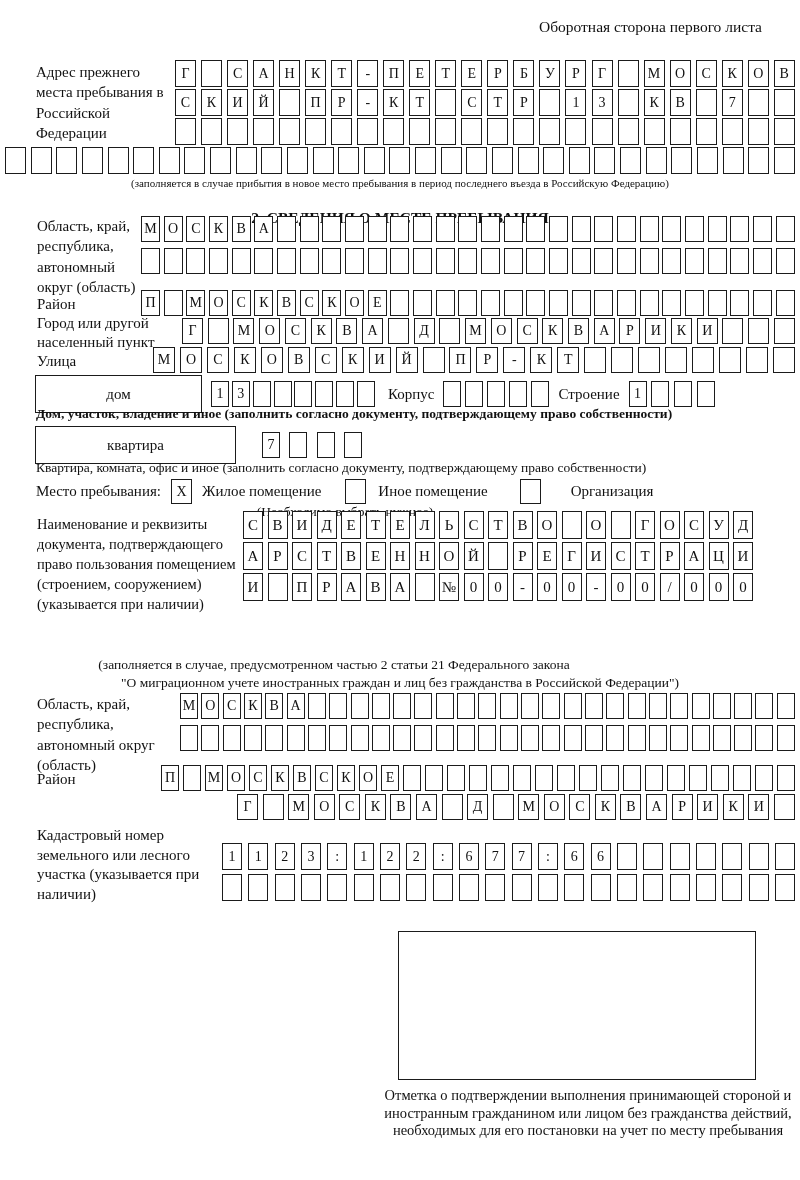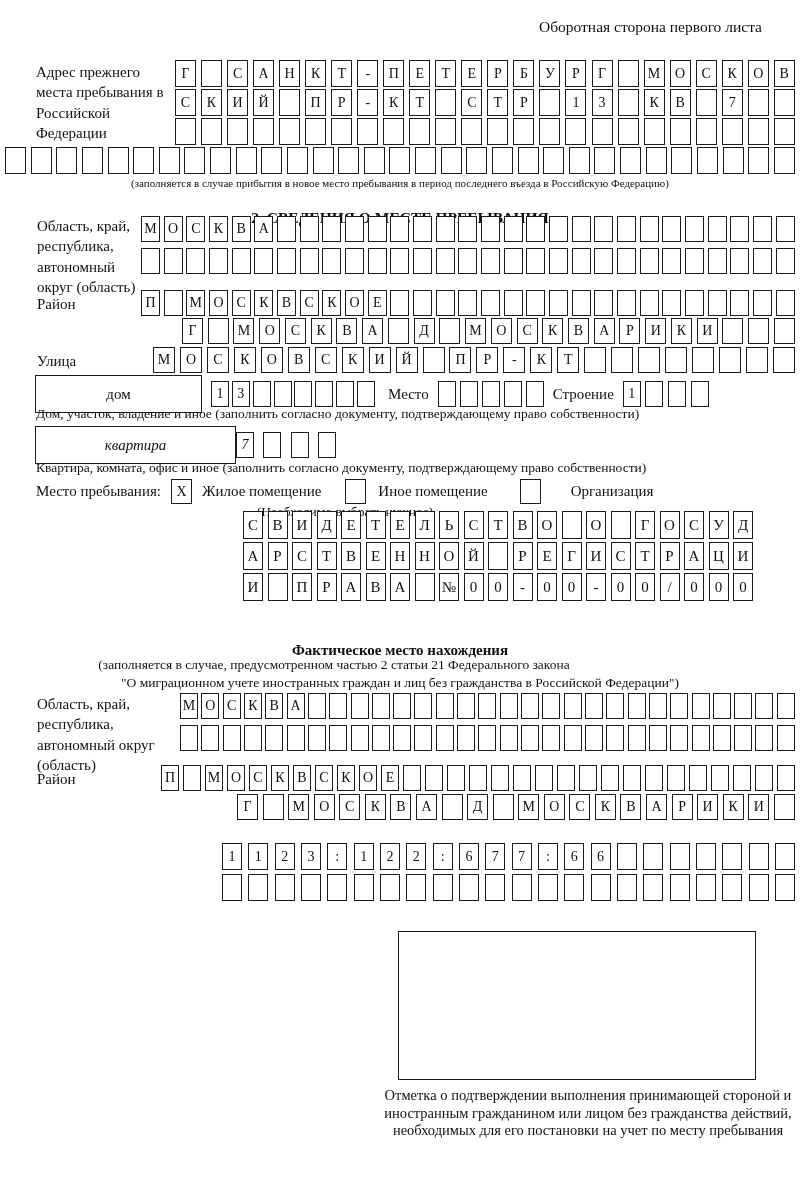--- a/index.html
+++ b/index.html
@@ -257,20 +257,21 @@
       <div class="cell"></div>
       <div class="cell"></div>
       <div class="cell"></div>
       <div class="cell"></div>
       <div class="cell"></div>
       <div class="cell"></div>
       <div class="cell"></div>
       <div class="cell"></div>
     </div>
 
+  <div class="abs flabel" style="left:37px; top:314px; width:150px; line-height:1.25;">Город или другой населенный пункт</div>
   <div class="abs cells c-city" style="left:182px; top:318px; width:613px;">
       <div class="cell">Г</div>
       <div class="cell"></div>
       <div class="cell">М</div>
       <div class="cell">О</div>
       <div class="cell">С</div>
       <div class="cell">К</div>
       <div class="cell">В</div>
       <div class="cell">А</div>
       <div class="cell"></div>
@@ -324,39 +325,39 @@
     <div class="cells c-sm" style="width:164px;">
         <div class="cell">1</div>
         <div class="cell">3</div>
         <div class="cell"></div>
         <div class="cell"></div>
         <div class="cell"></div>
         <div class="cell"></div>
         <div class="cell"></div>
         <div class="cell"></div>
       </div>
-    <div class="inlbl" style="margin-left:4px;">Место</div>
+    <div class="inlbl" style="margin-left:4px;">Корпус</div>
     <div class="cells c-sm" style="width:106px;">
         <div class="cell"></div>
         <div class="cell"></div>
         <div class="cell"></div>
         <div class="cell"></div>
         <div class="cell"></div>
       </div>
     <div class="inlbl" style="margin-left:0;">Строение</div>
     <div class="cells c-sm" style="width:86px;">
         <div class="cell">1</div>
         <div class="cell"></div>
         <div class="cell"></div>
         <div class="cell"></div>
       </div>
   </div>
-  <div class="abs note135" style="left:36px; top:406px;">Дом, участок, владение и иное (заполнить согласно документу, подтверждающему право собственности)</div>
-
-  <div class="abs inline-row" style="left:35px; top:426px; gap:0;font-style:italic;">
+  <div class="abs note135" style="left:36px; top:406px;font-weight:bold;">Дом, участок, владение и иное (заполнить согласно документу, подтверждающему право собственности)</div>
+
+  <div class="abs inline-row" style="left:35px; top:426px; gap:26px;">
     <div class="bigbox" style="width:201px;">квартира</div>
     <div class="cells c-sm" style="width:100px;">
         <div class="cell">7</div>
         <div class="cell"></div>
         <div class="cell"></div>
         <div class="cell"></div>
       </div>
   </div>
   <div class="abs inline-row" style="left:36px; top:479px;">
     <span class="inlbl">Место пребывания:</span>
@@ -364,20 +365,21 @@
     <span class="inlbl" style="margin-left:10px;">Жилое помещение</span>
     <span class="cbox" style="margin-left:24px;"></span>
     <span class="inlbl" style="margin-left:12px;">Иное помещение</span>
     <span class="cbox" style="margin-left:32px;"></span>
     <span class="inlbl" style="margin-left:30px;">Организация</span>
   </div>
 
   <div class="abs note135" style="left:36px; top:460px;">Квартира, комната, офис и иное (заполнить согласно документу, подтверждающему право собственности)</div>
   <div class="abs note135 t-center" style="left:165px; top:504px; width:360px;">(Необходимо выбрать нужное)</div>
 
+  <div class="abs" style="left:37px; top:514px; width:206px; font-size:14.5px; line-height:1.38;">Наименование и реквизиты документа, подтверждающего право пользования помещением (строением, сооружением) (указывается при наличии)</div>
   <div class="abs cells c-doc" style="left:243px; top:511px; width:510px;">
       <div class="cell">С</div>
       <div class="cell">В</div>
       <div class="cell">И</div>
       <div class="cell">Д</div>
       <div class="cell">Е</div>
       <div class="cell">Т</div>
       <div class="cell">Е</div>
       <div class="cell">Л</div>
       <div class="cell">Ь</div>
@@ -434,21 +436,20 @@
       <div class="cell">0</div>
       <div class="cell">-</div>
       <div class="cell">0</div>
       <div class="cell">0</div>
       <div class="cell">/</div>
       <div class="cell">0</div>
       <div class="cell">0</div>
       <div class="cell">0</div>
     </div>
 
-  <div class="abs h-center" style="top:631px; font-size:15px;">Фактическое место нахождения</div>
   <div class="abs note135 t-center" style="left:0; top:657px; width:668px;">(заполняется в случае, предусмотренном частью 2 статьи 21 Федерального закона</div>
   <div class="abs note135 t-center" style="left:0; top:675px; width:800px;">"О миграционном учете иностранных граждан и лиц без гражданства в Российской Федерации")</div>
 
   <div class="abs flabel" style="left:37px; top:694px; width:152px;">Область, край, республика, автономный округ (область)</div>
   <div class="abs cells c-fact" style="left:180px; top:693px; width:615px;">
       <div class="cell">М</div>
       <div class="cell">О</div>
       <div class="cell">С</div>
       <div class="cell">К</div>
       <div class="cell">В</div>
@@ -560,20 +561,21 @@
       <div class="cell">К</div>
       <div class="cell">В</div>
       <div class="cell">А</div>
       <div class="cell">Р</div>
       <div class="cell">И</div>
       <div class="cell">К</div>
       <div class="cell">И</div>
       <div class="cell"></div>
     </div>
 
+  <div class="abs flabel" style="left:37px; top:826px; width:172px; line-height:1.3;">Кадастровый номер земельного или лесного участка (указывается при наличии)</div>
   <div class="abs cells c-cad" style="left:222px; top:843px; width:573px;">
       <div class="cell">1</div>
       <div class="cell">1</div>
       <div class="cell">2</div>
       <div class="cell">3</div>
       <div class="cell">:</div>
       <div class="cell">1</div>
       <div class="cell">2</div>
       <div class="cell">2</div>
       <div class="cell">:</div>

